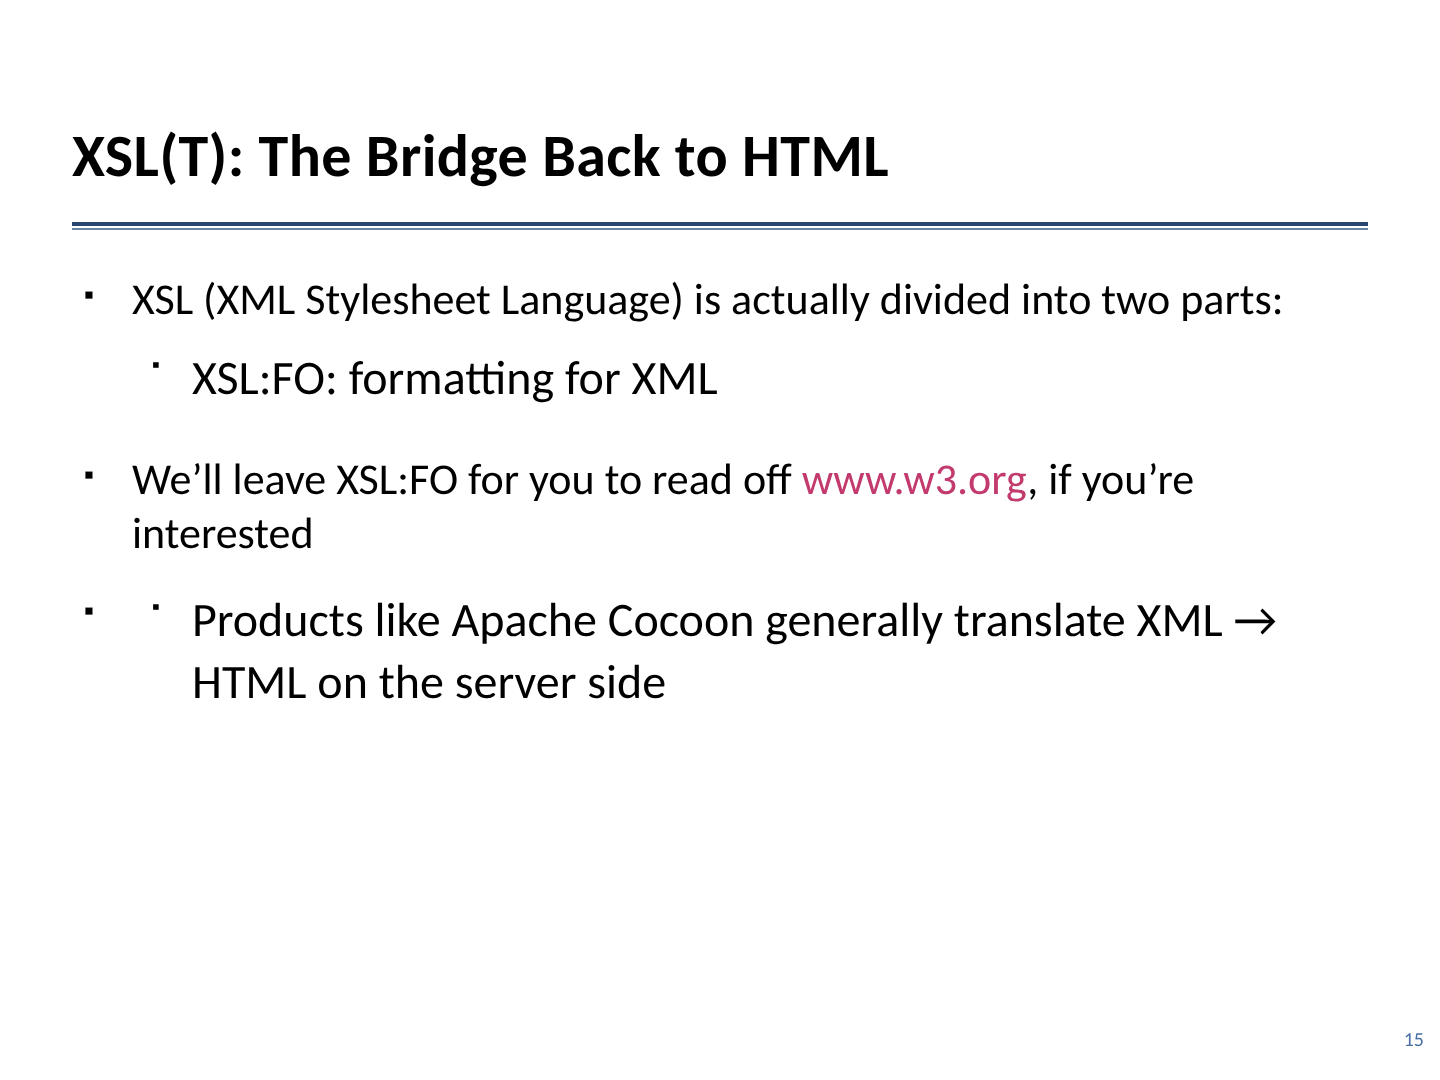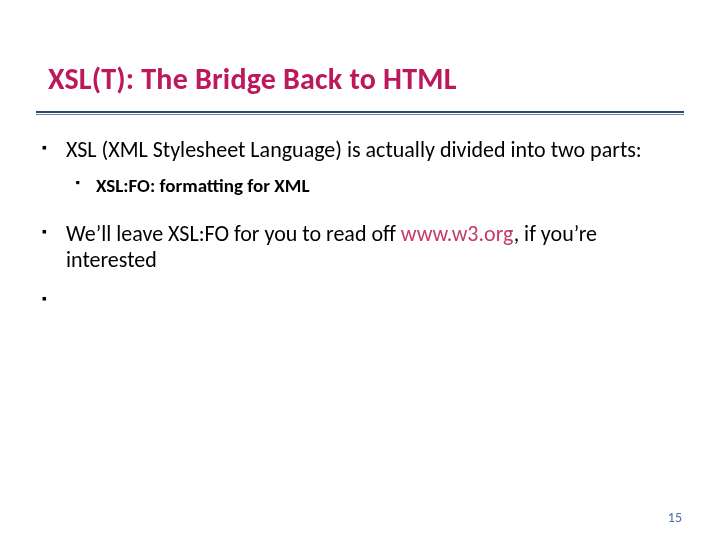--- a/index.html
+++ b/index.html
@@ -16,23 +16,23 @@
   .slide {
     box-sizing: border-box;
     width: 720px;
     height: 540px;
     padding: 60px 36px 20px 36px;
     position: relative;
   }
   .title {
     font-size: 30px;
     font-weight: 700;
-    color: #be185d;
+    color: #000000;
     letter-spacing: 0.2px;
-    margin: 0 0 6px 12px;
+    margin: 0 0 6px 0;
     padding-bottom: 10px;
   }
   .rule {
     height: 4px;
     margin: -2px 0 22px 0;
   }
   .rule .r1 { height: 2px; background: #2a466f; }
   .rule .r2 { height: 1px; background: #6b82a3; margin-top: 1px; }
   ul.top {
     list-style: none;
@@ -54,43 +54,43 @@
     font-size: 14px;
     color: #000;
   }
   ul.sub {
     list-style: none;
     margin: 10px 0 16px 0;
     padding: 0 0 0 28px;
   }
   ul.sub > li {
     position: relative;
-    font-size: 19px;
-    font-weight: 700;
+    font-size: 24px;
+    font-weight: 400;
     line-height: 1.3;
     margin-bottom: 3px;
     padding-left: 2px;
   }
   ul.sub > li::before {
     content: "\25AA";
     position: absolute;
     left: -18px;
     top: 2px;
     font-size: 11px;
     color: #000;
   }
   .gap { height: 10px; }
   .link {
     color: #c23a6e;
   }
   .page-num {
     position: absolute;
     bottom: 14px;
-    right: 38px;
-    font-size: 14px;
+    right: 8px;
+    font-size: 10px;
     color: #4a6fa5;
   }
 </style>
 <style>li.gap::before{display:none;}</style></head>
 <body>
 
 <div class="slide">
 
   <h1 class="title">XSL(T):  The Bridge Back to HTML</h1>
   <div class="rule">
@@ -107,18 +107,21 @@
       </ul>
     </li>
 
     <li class="gap" style="list-style: none; margin: 0px; padding: 0px; height: 6px; position: static;"></li>
 
     <li>
       <span>We’ll leave XSL:FO for you to read off </span><a class="link">www.w3.org</a><span>, if you’re interested</span>
     </li>
 
     <li>
+      <ul class="sub">
+        <li>Products like Apache Cocoon generally translate XML → HTML on the server side</li>
+      </ul>
     </li>
 
   </ul>
 
   <div class="page-num">15</div>
 </div>
 
 </body></html>

